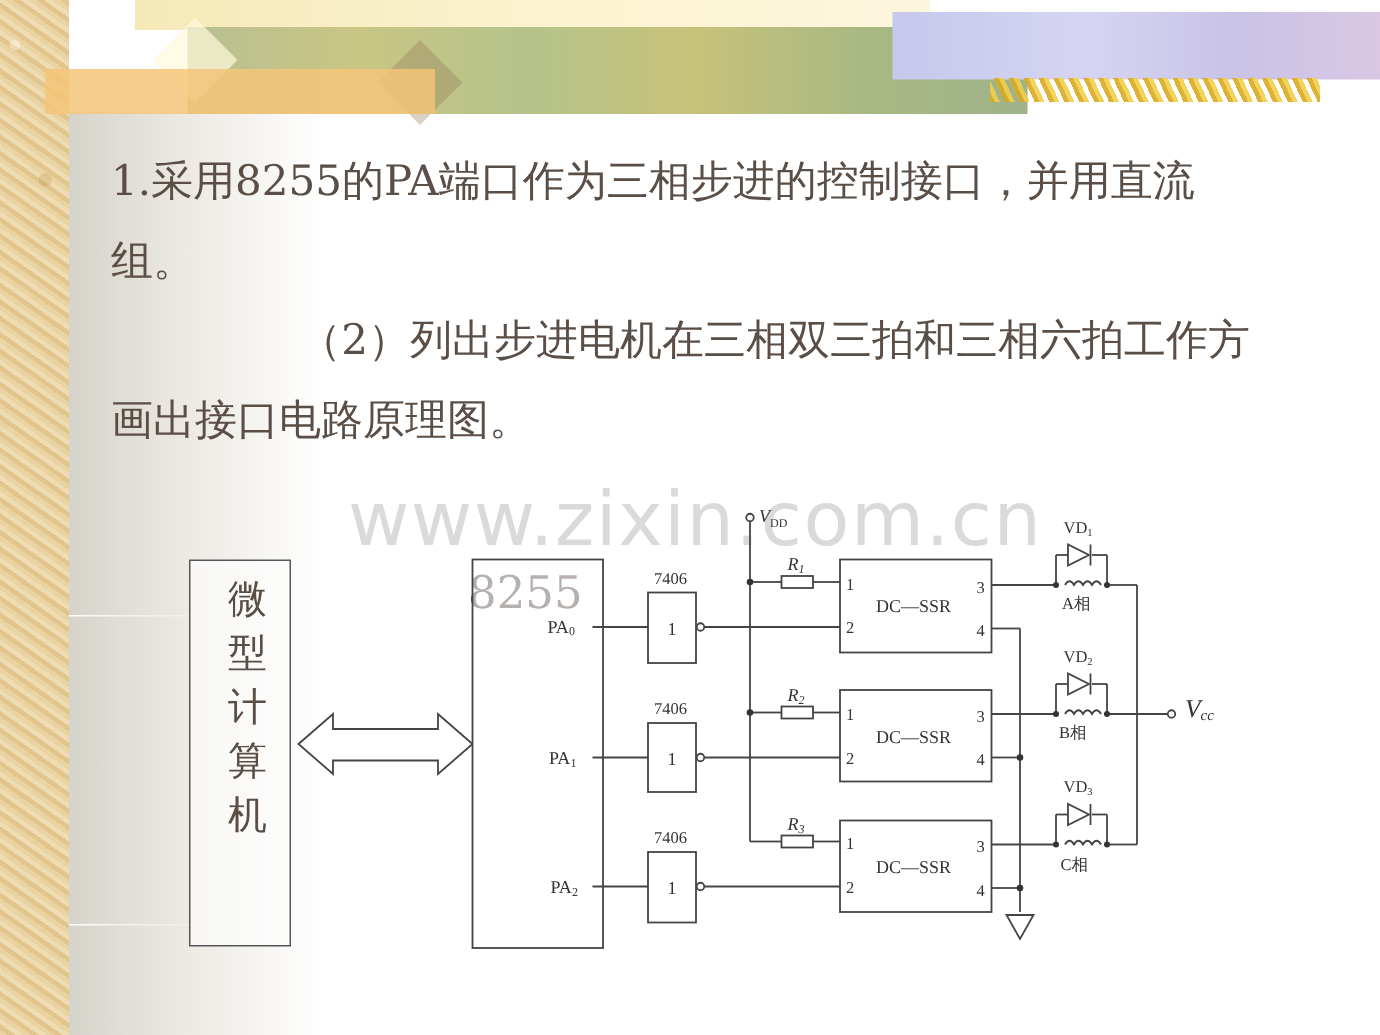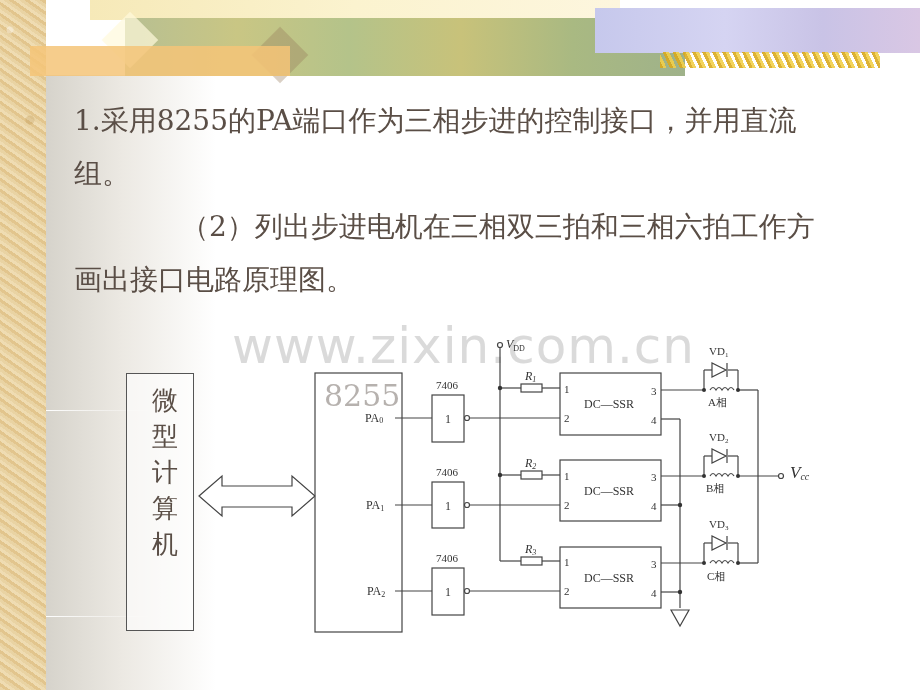--- a/index.html
+++ b/index.html
@@ -18,26 +18,26 @@
   .banner .b2 { position: absolute; left: 125px; top: 18px; width: 560px; height: 58px;
     background: linear-gradient(to right, #b7bf92 0%, #c9c684 20%, #b4c38a 40%, #c8c27a 60%, #a9b982 80%, #9fb28a 100%); }
   .banner .b3 { position: absolute; left: 30px; top: 46px; width: 260px; height: 30px; background: rgba(244,196,120,0.85); }
   .banner .b4 { position: absolute; left: 595px; top: 8px; width: 325px; height: 45px;
     background: linear-gradient(to right, #c6c8ec, #d5d4f2 40%, #c9c3e6 70%, #d9c7e4); }
   .banner .b5 { position: absolute; left: 660px; top: 52px; width: 220px; height: 16px;
     background: repeating-linear-gradient(65deg, #d9a91f 0 3px, #f1cf4a 3px 6px, transparent 6px 9px); opacity: 0.9; }
   .leaf { position: absolute; width: 40px; height: 40px; background: rgba(255,250,220,0.7); transform: rotate(45deg); }
   .text-block { position: absolute; left: 58px; top: 86px; width: 810px; color: #5a4e46; font-size: 28px; line-height: 37px; }
   .text-block p { margin: 16px; }
-  .indent { padding-left: 107px; }
+  .indent { padding-left: 107px; text-align: center; }
   .watermark { position: absolute; left: 232px; top: 300px; font-family: "DejaVu Sans", "Liberation Sans", sans-serif; font-size: 50px; letter-spacing: 1px; color: rgba(205,205,205,0.75); margin-top: 17px; }
   .circuit { position: absolute; left: 0; top: 0; }
   .micro-box { position: absolute; left: 126px; top: 373px; width: 68px; height: 258px; border: 1px solid #555; box-sizing: border-box; background: rgba(255,255,255,0.6); }
   .micro-label { position: absolute; left: 148px; top: 382px; width: 34px; font-size: 26px; line-height: 36px; color: #5a4e46; text-align: center; }
-  .label-8255 { position: absolute; left: 324px; top: 378px; font-size: 30px; color: #4a3e36; }
+  .label-8255 { position: absolute; left: 312px; top: 378px; font-size: 30px; color: #4a3e36; }
   .svg-txt { font-family: "Liberation Serif", "DejaVu Serif", serif; fill: #333; }
 </style>
 </head>
 <body>
 
 <div class="texture-left"></div>
 <div class="gradient-band"></div>
 <div class="white-line" style="top:410px"></div>
 <div class="white-line" style="top:616px"></div>
 

